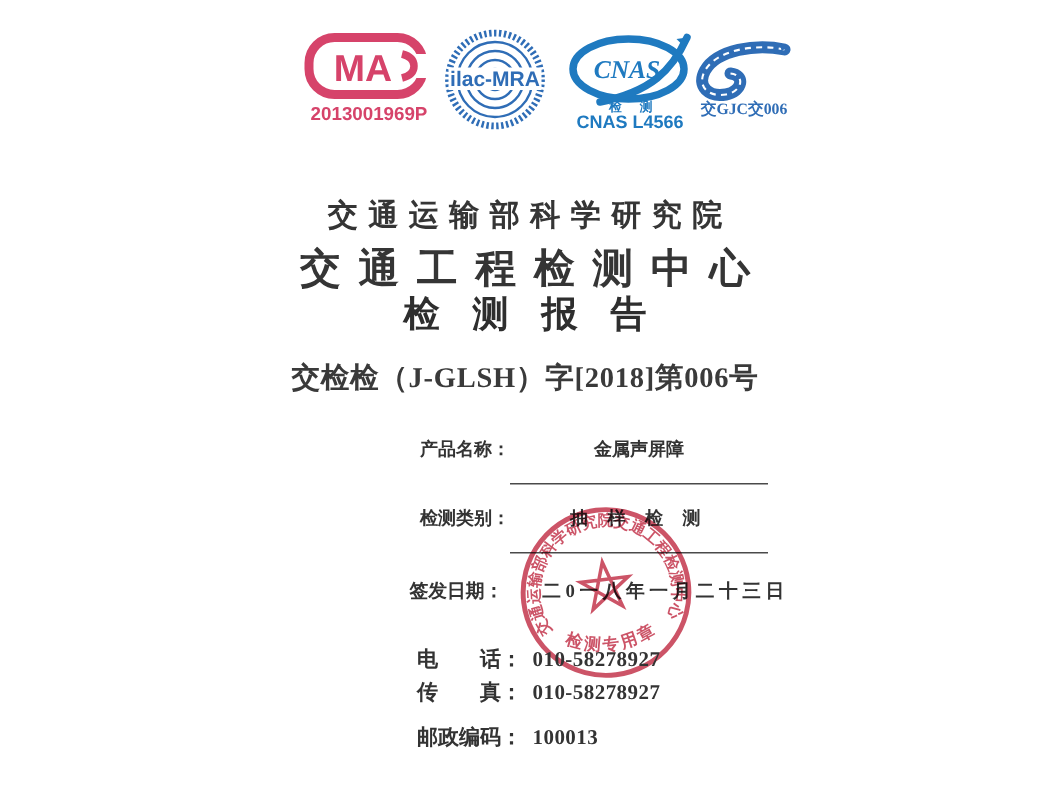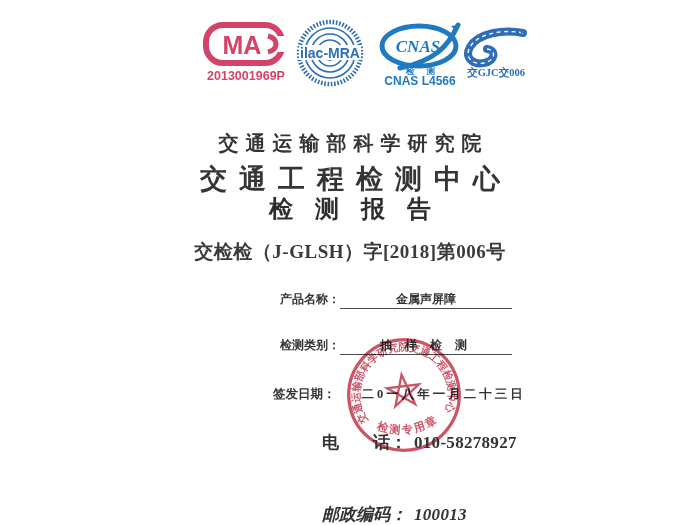--- a/index.html
+++ b/index.html
@@ -11,35 +11,35 @@
 
   
   .org1{top:130px;font-size:20px;font-weight:bold;letter-spacing:7px;text-indent:7px;color:#353535;}
   .org2{top:161px;font-size:27px;font-weight:bold;letter-spacing:12px;text-indent:12px;color:#353535;}
   .report-title{top:193px;font-size:24px;font-weight:bold;letter-spacing:22px;text-indent:22px;color:#2e2e2e;}
   .doc-number{top:239px;font-size:19px;font-weight:bold;letter-spacing:.5px;color:#3a3a3a;}
 
   
   .frow{position:absolute;left:280px;font-size:12px;font-weight:bold;white-space:nowrap;color:#333;}
   .flabel{display:inline-block;}
-  .fvalue{display:inline-block;width:172px;border-bottom:1.4px solid #4a4a4a;text-align:center;padding-bottom:0;}
+  .fvalue{display:inline-block;width:172px;border-bottom:1.4px solid #4a4a4a;text-align:center;padding-bottom:14px;}
   #row-product{top:291px;}
   #row-company{top:314px;}
   #row-company .fvalue{font-size:11.5px;letter-spacing:0;}
   #row-category{top:337px;}
   #row-category .fvalue{letter-spacing:5px;}
   #row-date{top:386px;left:273px;font-size:12.5px;}
   .dvalue{margin-left:26px;letter-spacing:3px;}
 
   
-  .crow{position:absolute;left:278px;font-size:17px;font-weight:bold;white-space:nowrap;color:#333;margin-left:44px;}
+  .crow{position:absolute;left:278px;font-size:14px;font-weight:bold;white-space:nowrap;color:#333;}
   #row-phone{top:431px;}
   #row-fax{top:453px;}
   #row-address{top:475px;}
-  #row-postcode{top:503px;font-style:italic;}
+  #row-postcode{top:483px;}
   .cvalue{margin-left:7px;letter-spacing:.3px;}
 
   
   .logo{position:absolute;}
   #cma-logo{left:202px;top:22px;}
   #ilac-logo{left:296px;top:19px;}
   #cnas-logo{left:376px;top:21px;}
   #road-logo{left:460px;top:23px;}
 
   
@@ -111,17 +111,20 @@
       <textPath href="#ringpath" startOffset="50%" text-anchor="middle">交通运输部科学研究院交通工程检测中心</textPath>
     </text>
     <text font-size="11.5" font-weight="bold" fill="#c53c52" letter-spacing="2">
       <textPath href="#bottompath" startOffset="50%" text-anchor="middle">检测专用章</textPath>
     </text>
   </svg>
 
   <div id="row-phone" class="crow">
     <span>电　　话：</span><span class="cvalue">010-58278927</span>
   </div>
+  <div id="row-fax" class="crow">
+    <span>传　　真：</span><span class="cvalue">010-58278927</span>
+  </div>
   <div id="row-postcode" class="crow">
     <span>邮政编码：</span><span class="cvalue">100013</span>
   </div>
 
 </div>
 
 </body></html>

